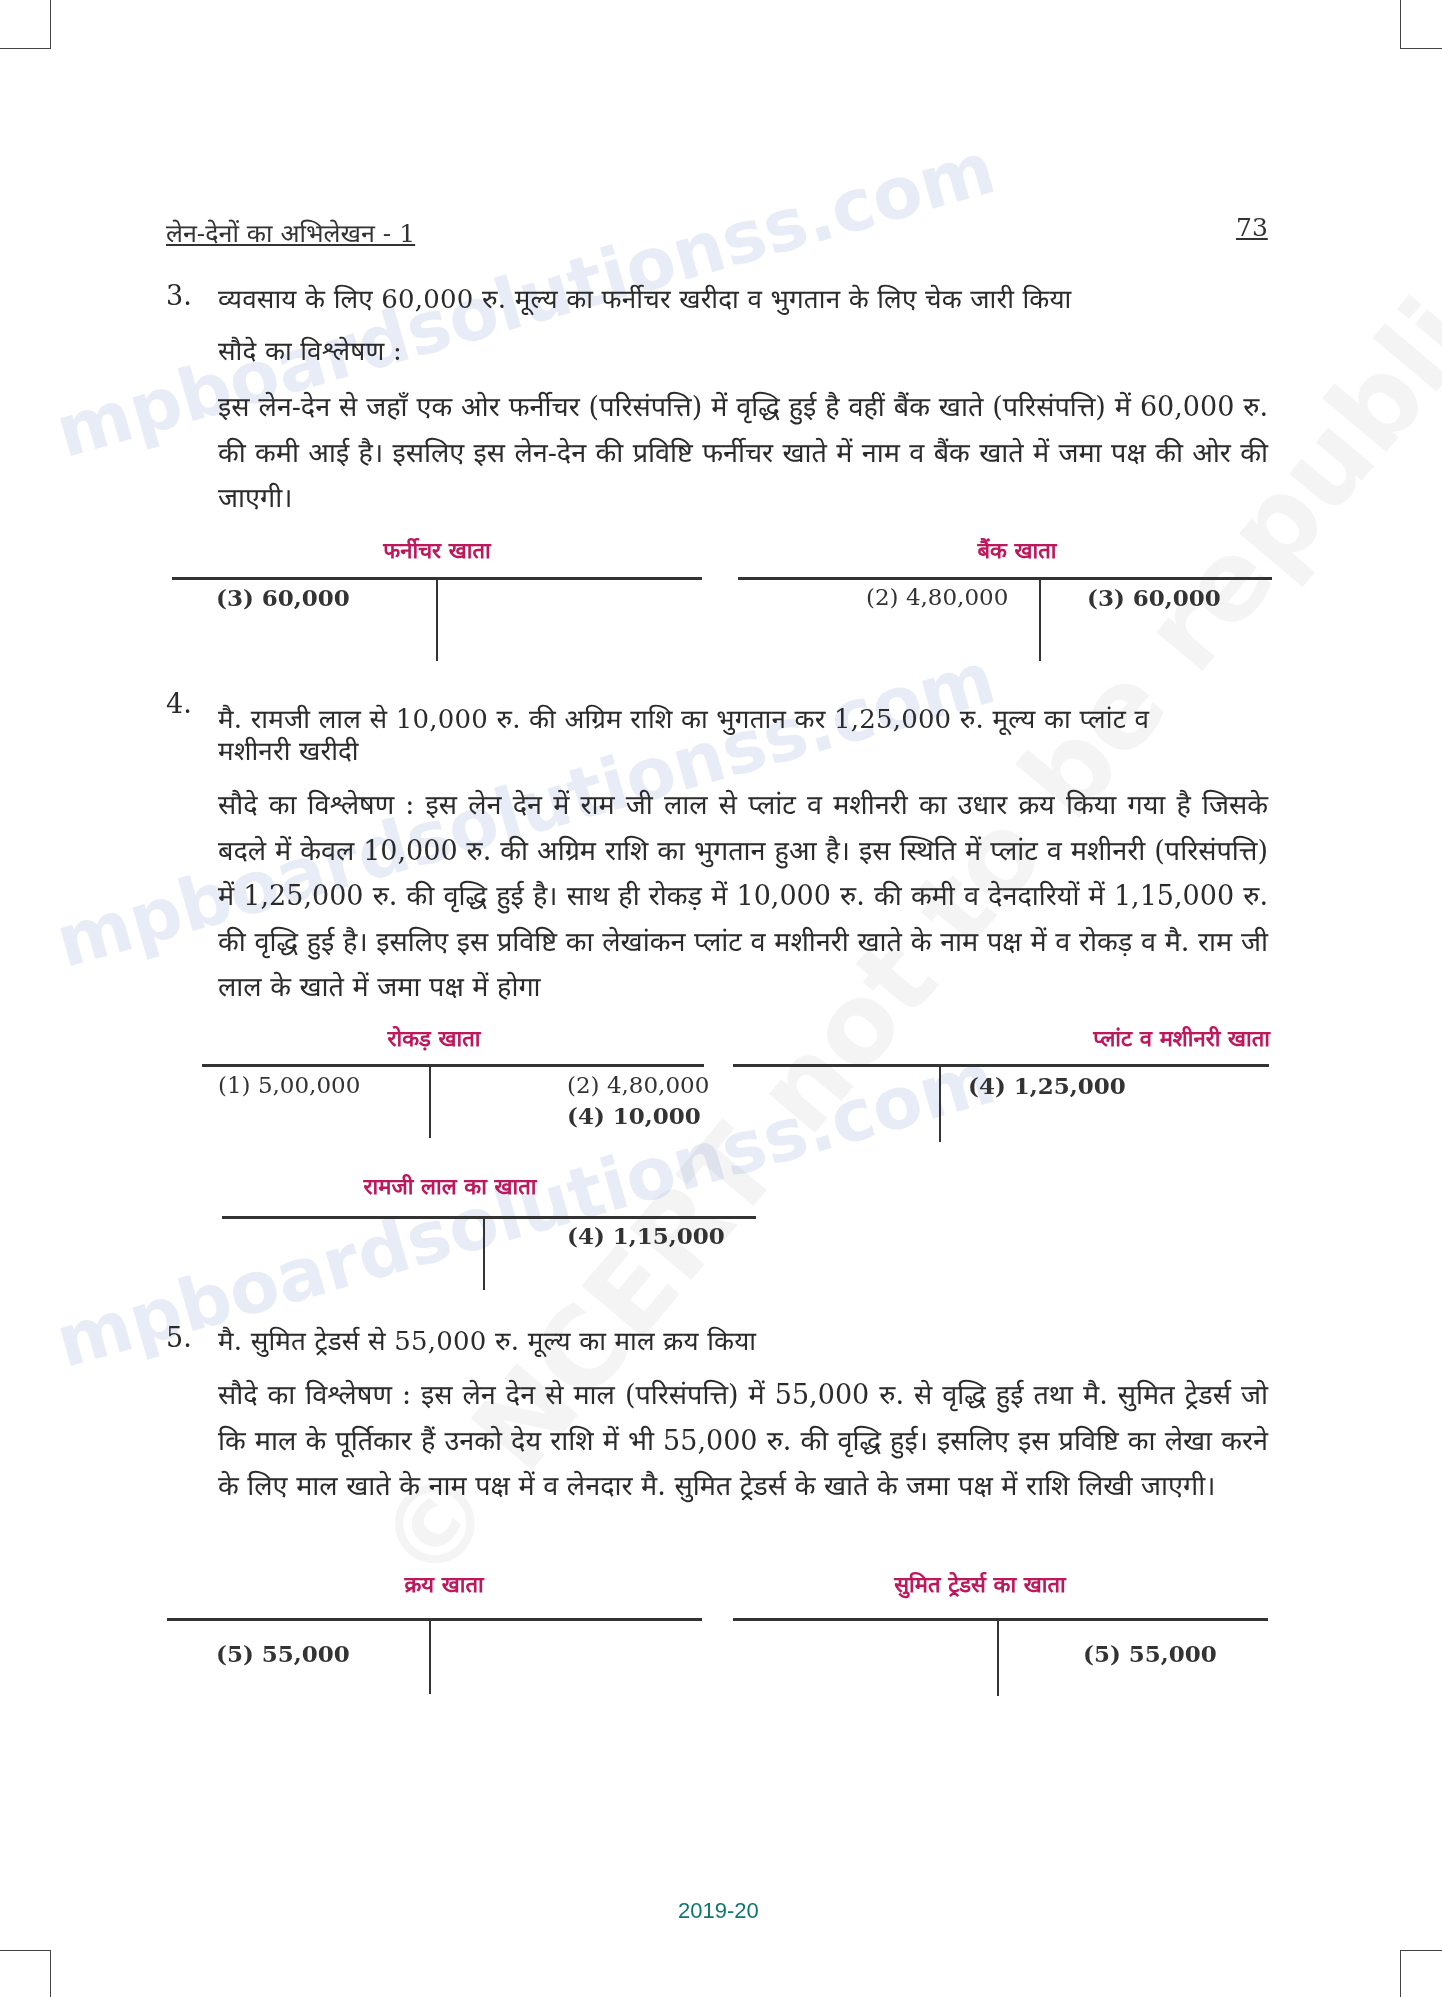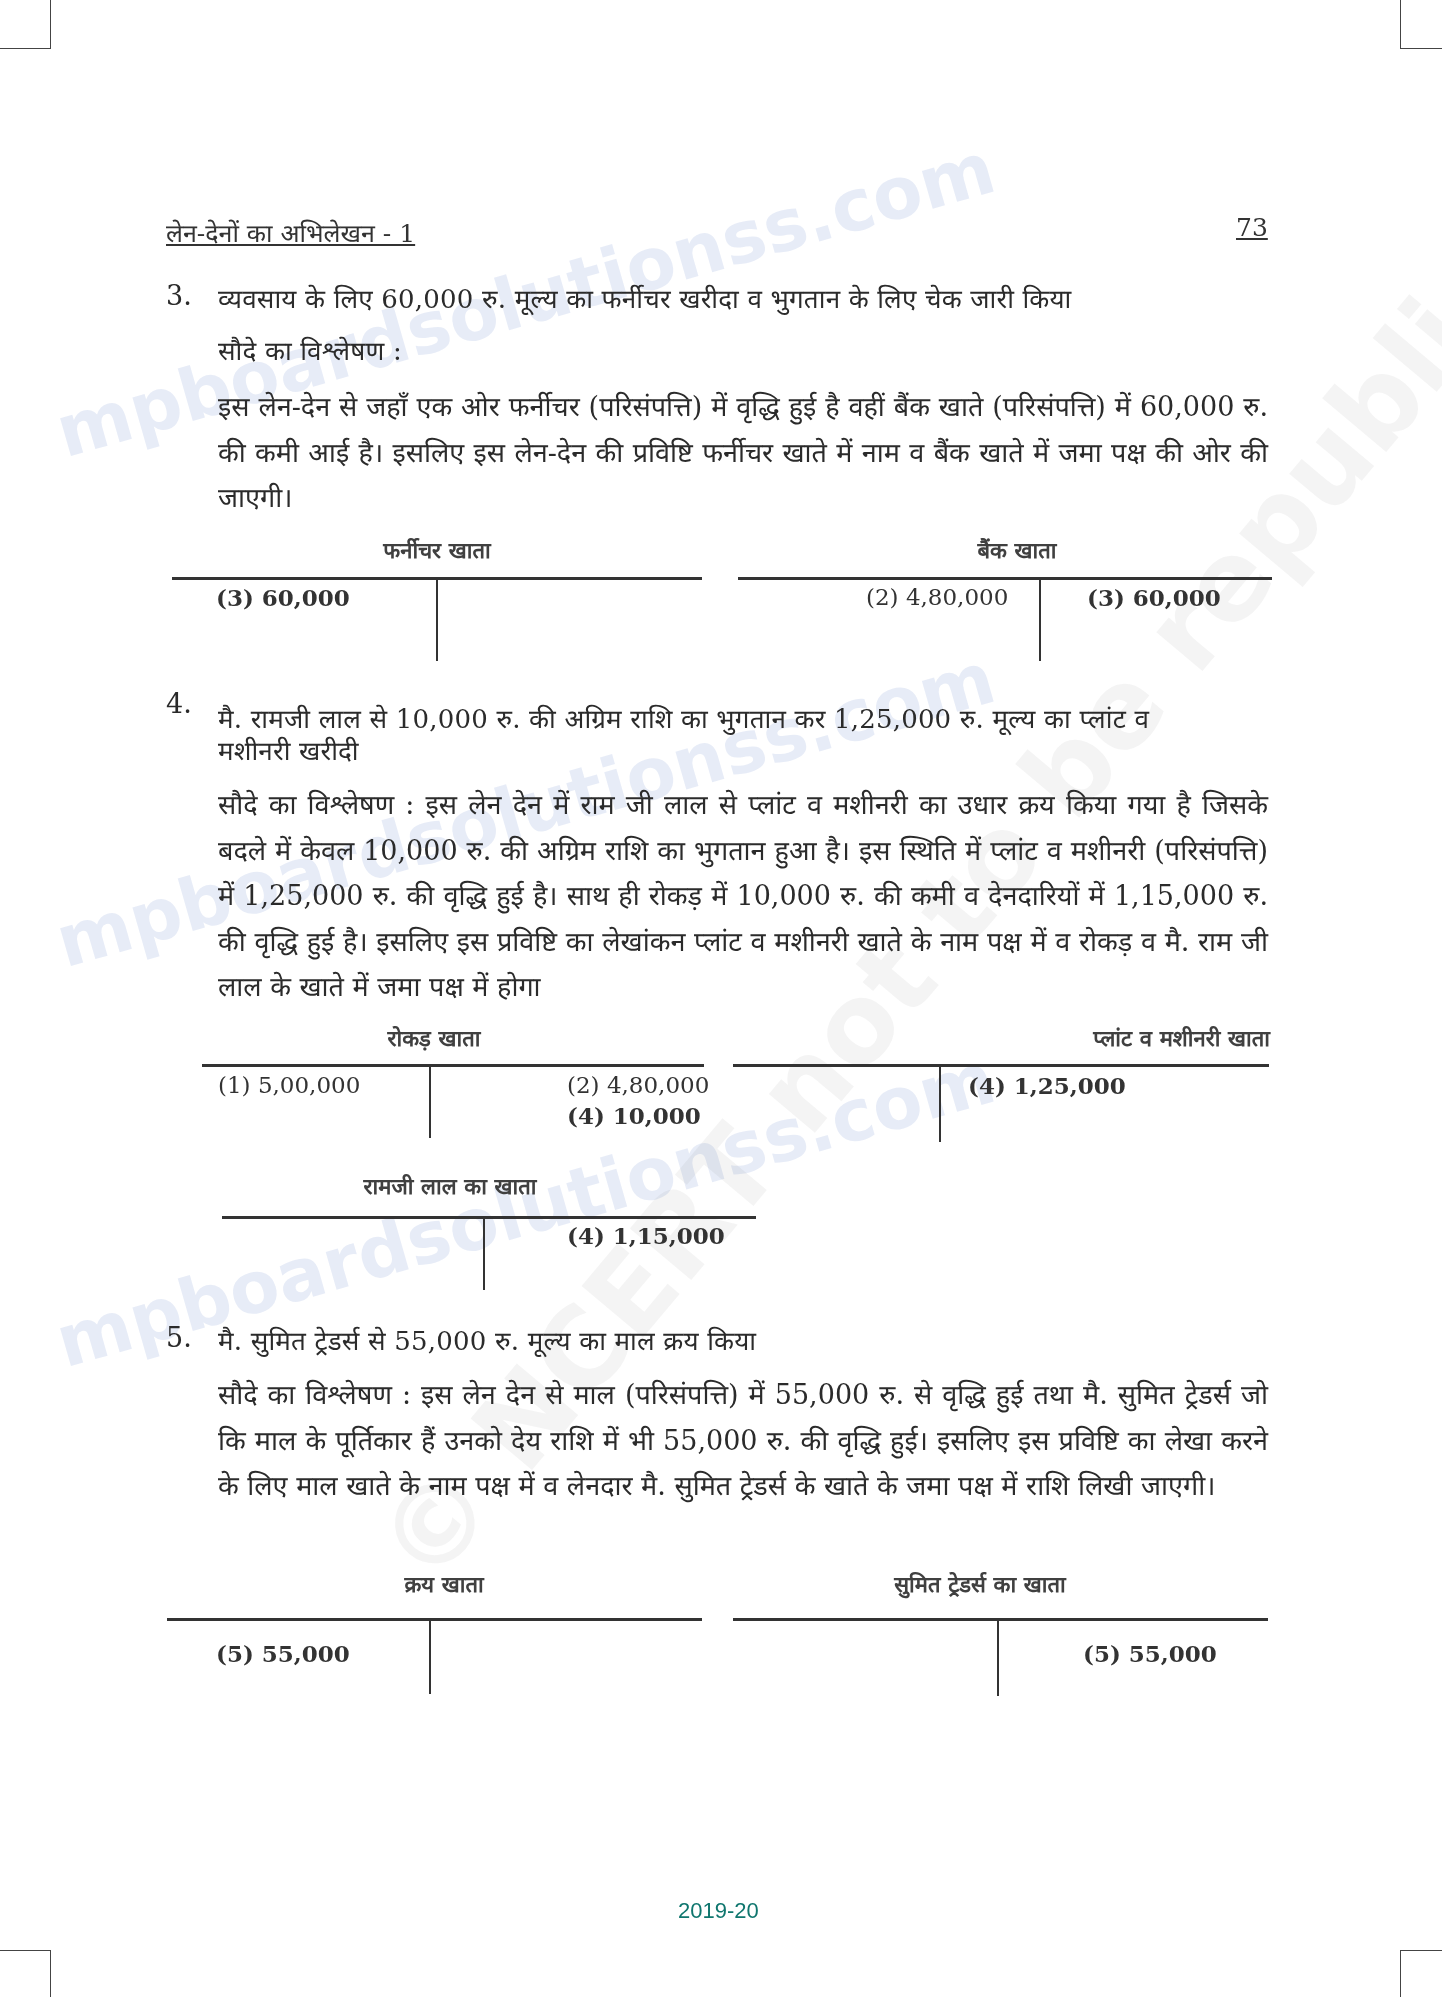--- a/index.html
+++ b/index.html
@@ -4,21 +4,21 @@
 <style>
   html, body { margin:0; padding:0; }
   body { width:1442px; height:1997px; background:#ffffff; position:relative; overflow:hidden;
          font-family:"DejaVu Serif", serif; color:#2a2a2a; }
   .abs { position:absolute; }
   .crop { position:absolute; border-color:#444; border-style:solid; border-width:0; }
   .hdr { font-size:25px; color:#333;text-decoration:underline; }
   .line { font-size:26px; white-space:nowrap; letter-spacing:0.2px; color:#2b2b2b; }
   .para { font-size:27px; line-height:45.5px; color:#2b2b2b; text-align:justify; text-align-last:left; }
   .num { position:absolute; font-size:27px; }
-  .ttl { position:absolute; font-size:22px; font-weight:bold; color:#404040; text-align:center; font-family:"DejaVu Sans", sans-serif; }
+  .ttl { position:absolute; font-size:22px; font-weight:bold; color:#be185d; text-align:center; font-family:"DejaVu Sans", sans-serif; }
   .rule { position:absolute; height:3px; background:#333; }
   .vline { position:absolute; width:2px; background:#333; }
   .entry { position:absolute; font-size:23px; white-space:nowrap; font-family:"DejaVu Serif", serif; color:#333; }
   .b { font-weight:bold; }
   .wm { position:absolute; font-family:"DejaVu Sans", sans-serif; font-weight:bold; color:rgba(70,110,190,0.13);
         transform-origin:left bottom; white-space:nowrap; pointer-events:none; }
   .footer { position:absolute; font-family:"Liberation Sans", sans-serif; font-size:22px; color:#0f766e; }
 </style>
 </head>
 <body>

